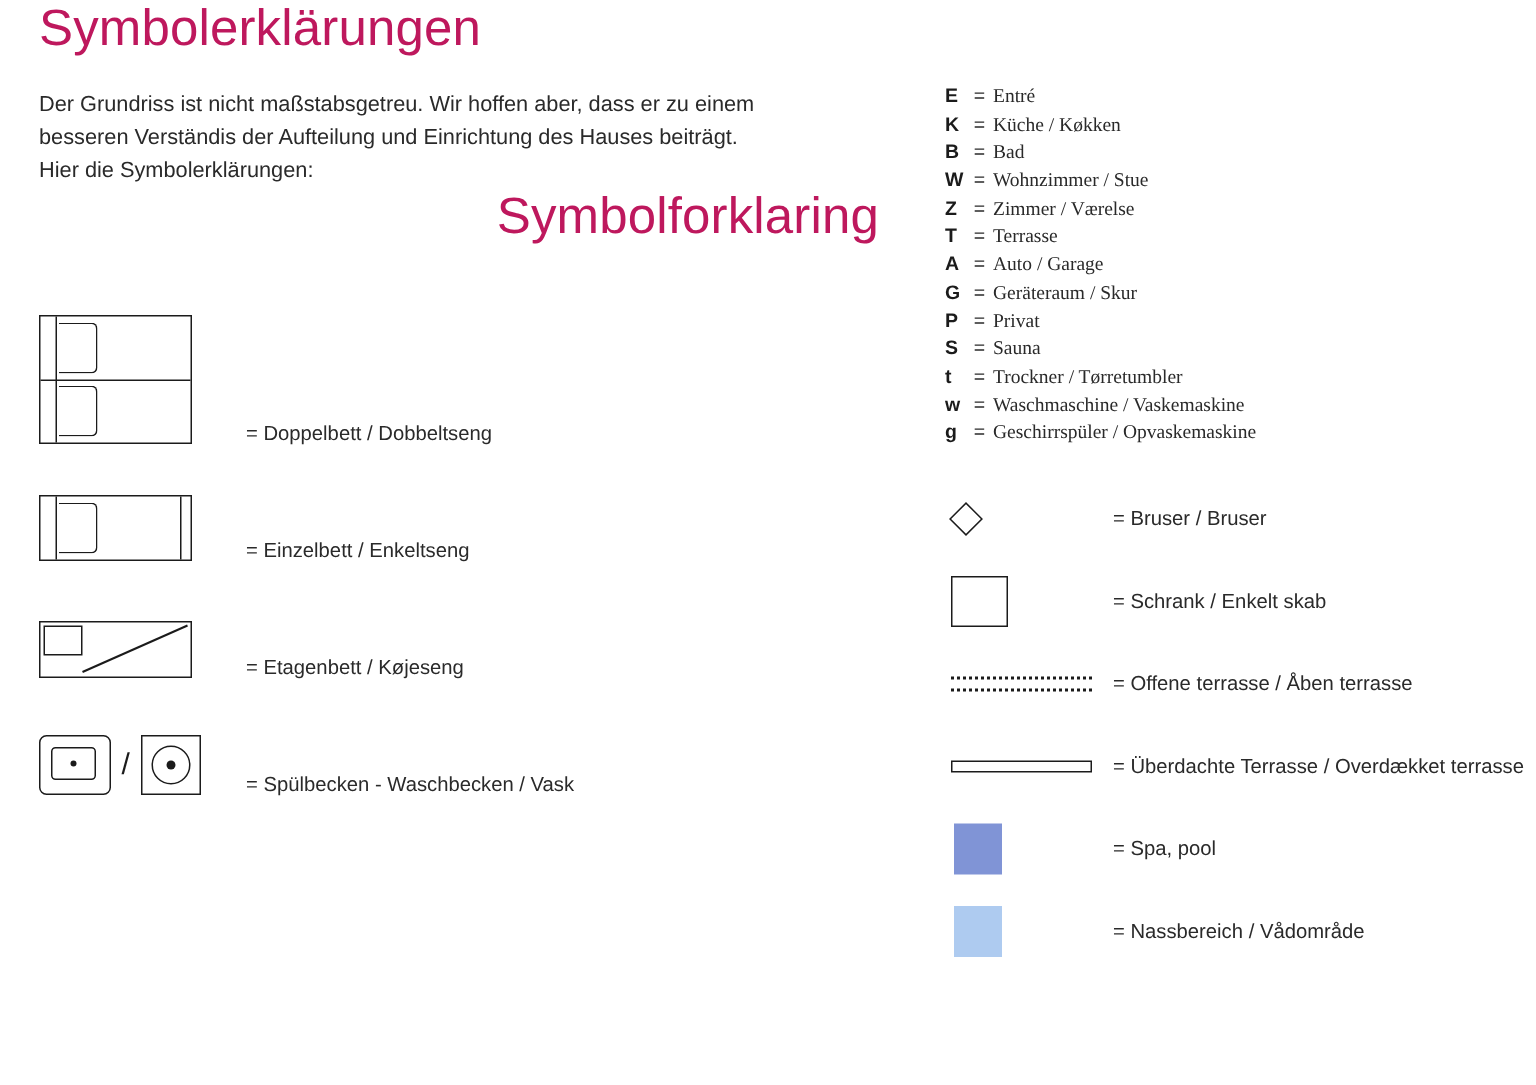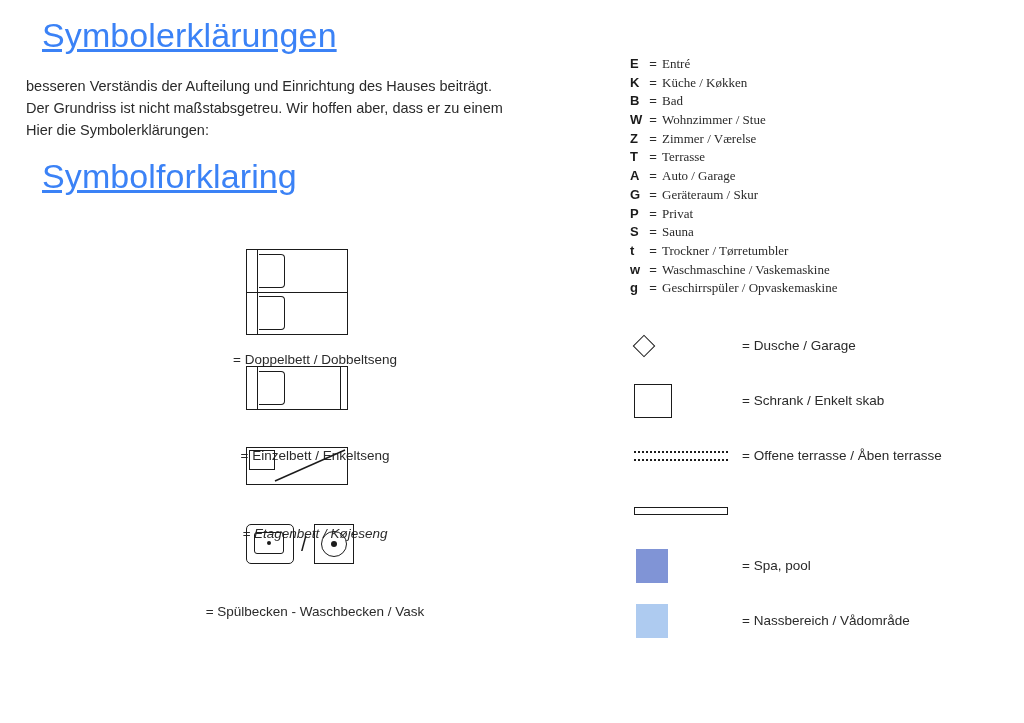--- a/index.html
+++ b/index.html
@@ -25,47 +25,45 @@
   .left-col {
     position: absolute;
     left: 26px;
     top: 0px;
     width: 560px;
   }
   h1.title {
     font-size: 34px;
     font-weight: normal;
     line-height: 1.15;
-    margin: 16px;
+    margin: 0;
     padding: 0;
-    color: #3b82f6;
+    color: #be185d;
     letter-spacing: 0.1px;
-    text-decoration: underline;
   }
   .title-de { padding-top: 2px; }
   .para {
     font-size: 14.5px;
     line-height: 22px;
     color: #2a2a2a;
     margin: 0;
     padding: 0;
   }
   .para-de { margin-top: 20px; }
-  .title-dk { margin-top: 32px; }
+  .title-dk { margin-top: 32px; text-align: right; }
   .para-dk { margin-top: 22px; }
 
   
   .sym-list {
     margin-top: 36px;
   }
   .sym-row {
     display: flex;
-    align-items: center;
+    align-items: flex-end;
     min-height: 56px;
-    flex-direction: column;
   }
   .sym-art {
     width: 120px;
     flex: 0 0 120px;
     display: flex;
     align-items: center;
   }
   .sym-label {
     font-size: 13.5px;
     color: #2a2a2a;
@@ -322,22 +320,22 @@
 </head>
 <body>
 
 <div class="page">
 
   <div class="left-col">
 
     <h1 class="title title-de">Symbolerklärungen</h1>
 
     <div class="para para-de">
+      <div>Der Grundriss ist nicht maßstabsgetreu. Wir hoffen aber, dass er zu einem</div>
       <div>besseren Verständis der Aufteilung und Einrichtung des Hauses beiträgt.</div>
-      <div>Der Grundriss ist nicht maßstabsgetreu. Wir hoffen aber, dass er zu einem</div>
       <div>Hier die Symbolerklärungen:</div>
     </div>
 
     <h1 class="title title-dk">Symbolforklaring</h1>
 
 
     <div class="sym-list">
 
       <div class="sym-row" style="height:96px;">
         <div class="sym-art">
@@ -355,21 +353,21 @@
         <div class="sym-art">
           <div class="bed-single">
             <div class="rail"></div>
             <div class="pillow-s"></div>
             <div class="endrail"></div>
           </div>
         </div>
         <div class="sym-label">= Einzelbett / Enkeltseng</div>
       </div>
 
-      <div class="sym-row" style="height:78px;font-style:italic;">
+      <div class="sym-row" style="height:78px;">
         <div class="sym-art">
           <div class="bed-bunk">
             <div class="inner-box"></div>
             <div class="diag">
               <svg width="100" height="36" viewBox="0 0 100 36">
                 <line x1="28" y1="33" x2="98" y2="2" stroke="#1b1b1b" stroke-width="1.4"></line>
               </svg>
             </div>
           </div>
         </div>
@@ -466,21 +464,21 @@
       </div>
     </div>
   </div>
 
   <div class="rsym-list">
 
     <div class="rsym-row">
       <div class="rsym-art">
         <div class="shower-icon"></div>
       </div>
-      <div class="rsym-label">= Dusche / Garage</div>
+      <div class="rsym-label">= Bruser / Bruser</div>
     </div>
 
     <div class="rsym-row">
       <div class="rsym-art">
         <div class="cab-single"></div>
       </div>
       <div class="rsym-label">= Schrank / Enkelt skab</div>
     </div>
 
 
@@ -488,20 +486,21 @@
       <div class="rsym-art">
         <div class="terrace-open"></div>
       </div>
       <div class="rsym-label">= Offene terrasse / Åben terrasse</div>
     </div>
 
     <div class="rsym-row">
       <div class="rsym-art">
         <div class="terrace-covered"></div>
       </div>
+      <div class="rsym-label">= Überdachte Terrasse / Overdækket terrasse</div>
     </div>
 
     <div class="rsym-row">
       <div class="rsym-art">
         <div class="swatch" style="background:#8094d6;"></div>
       </div>
       <div class="rsym-label">= Spa, pool</div>
     </div>
 
     <div class="rsym-row">

